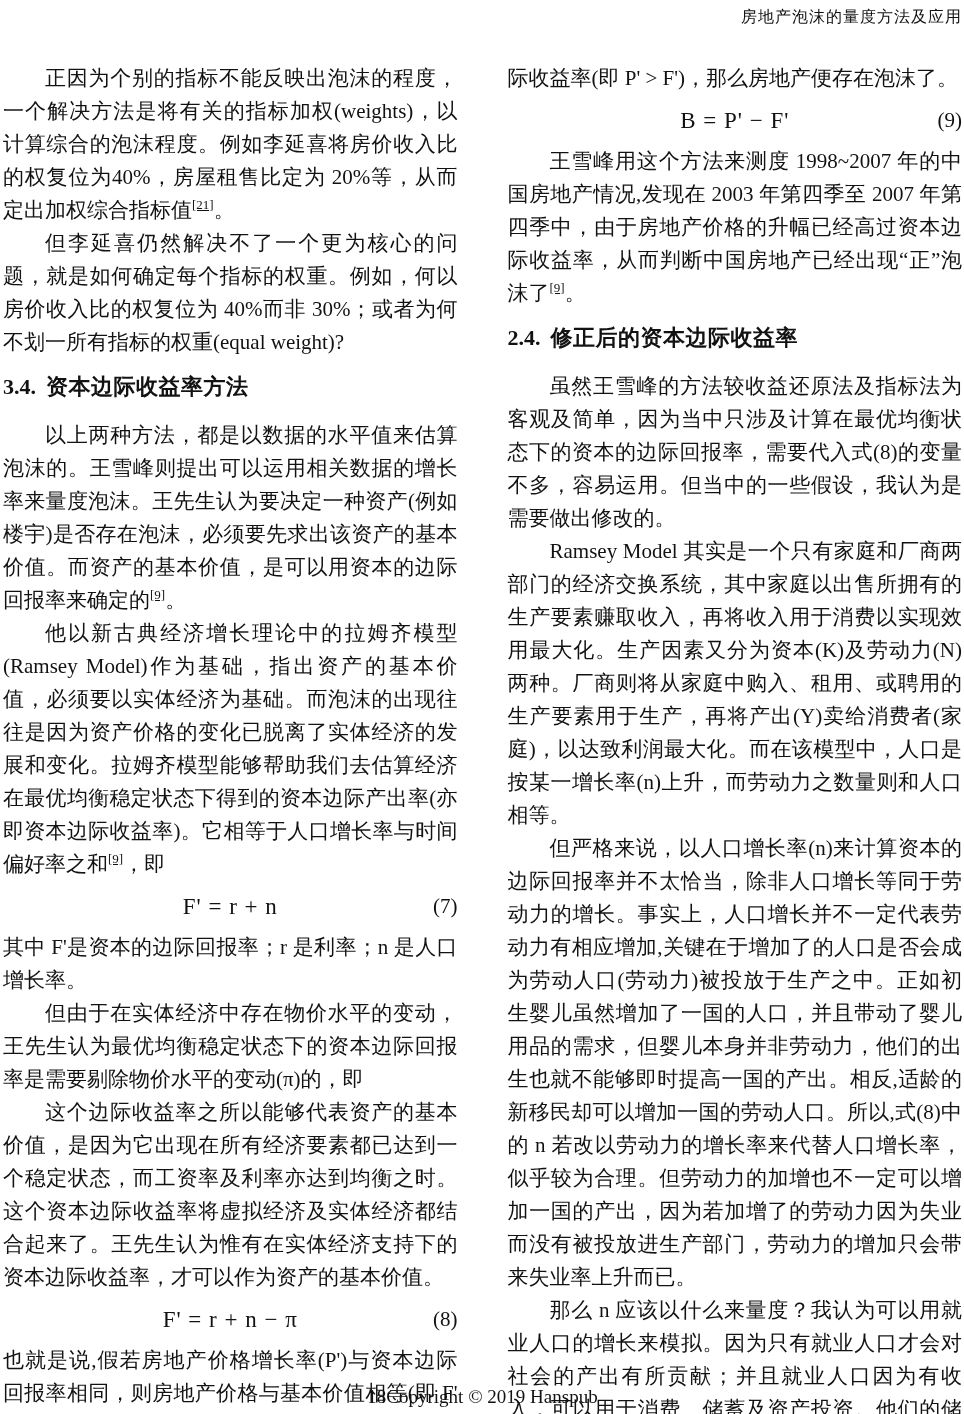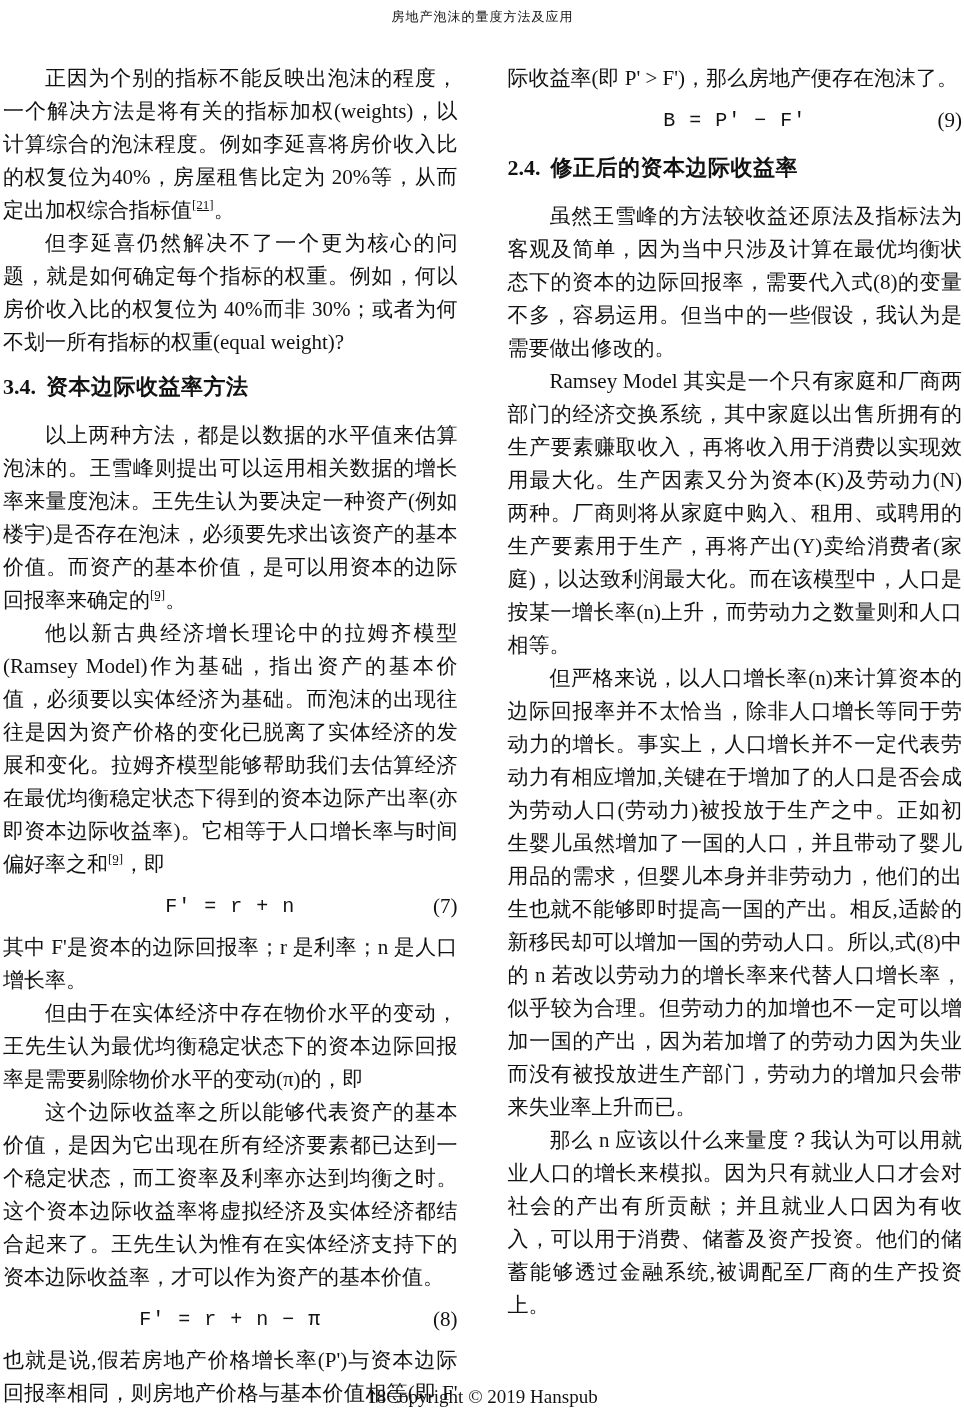--- a/index.html
+++ b/index.html
@@ -10,22 +10,22 @@
     font-family: "Liberation Serif", "DejaVu Serif", serif;
     color: #121212;
     overflow: hidden;
   }
   .page {
     position: absolute; inset: 0;
     padding: 6px 2px 0 3px;
     overflow: hidden;
   }
   .running-head {
-    text-align: center;
-    font-size: 13px;
+    text-align: right;
+    font-size: 16px;
     line-height: 22px;
     letter-spacing: 1px;
   }
   .columns {
     display: flex;
     gap: 50px;
     margin-top: 34px;
   }
   .col {
     width: 456px;
@@ -54,24 +54,23 @@
   }
   .formula-row {
     position: relative;
     margin: 5px 0;
     height: 40px;
     display: flex;
     align-items: center;
     justify-content: center;
   }
   .formula {
-    font-size: 20px;
+    font-size: 23px;
     letter-spacing: 1px;
     white-space: nowrap;
-    font-family: Liberation Mono, monospace;
   }
   .eq-num {
     position: absolute;
     right: 0;
     top: 50%;
     transform: translateY(-50%);
     font-size: 21px;
   }
   .footer {
     position: absolute;
@@ -112,20 +111,21 @@
       </div>
       <p class="para">也就是说,假若房地产价格增长率(P')与资本边际回报率相同，则房地产价格与基本价值相等(即 F' = P')便不存在泡沫。但假如房地产价格的增长率高于资本边</p>
     </div>
 
     <div class="col">
       <p class="para">际收益率(即 P' &gt; F')，那么房地产便存在泡沫了。</p>
       <div class="formula-row">
         <span class="formula">B = P' − F'</span>
         <span class="eq-num">(9)</span>
       </div>
+      <p class="para indent">王雪峰用这个方法来测度 1998~2007 年的中国房地产情况,发现在 2003 年第四季至 2007 年第四季中，由于房地产价格的升幅已经高过资本边际收益率，从而判断中国房地产已经出现“正”泡沫了<sup>[9]</sup>。</p>
       <h2 class="heading">
         <span class="sec-num">2.4.</span><span class="sec-title">修正后的资本边际收益率</span>
       </h2>
       <p class="para indent">虽然王雪峰的方法较收益还原法及指标法为客观及简单，因为当中只涉及计算在最优均衡状态下的资本的边际回报率，需要代入式(8)的变量不多，容易运用。但当中的一些假设，我认为是需要做出修改的。</p>
       <p class="para indent">Ramsey Model 其实是一个只有家庭和厂商两部门的经济交换系统，其中家庭以出售所拥有的生产要素赚取收入，再将收入用于消费以实现效用最大化。生产因素又分为资本(K)及劳动力(N)两种。厂商则将从家庭中购入、租用、或聘用的生产要素用于生产，再将产出(Y)卖给消费者(家庭)，以达致利润最大化。而在该模型中，人口是按某一增长率(n)上升，而劳动力之数量则和人口相等。</p>
       <p class="para indent">但严格来说，以人口增长率(n)来计算资本的边际回报率并不太恰当，除非人口增长等同于劳动力的增长。事实上，人口增长并不一定代表劳动力有相应增加,关键在于增加了的人口是否会成为劳动人口(劳动力)被投放于生产之中。正如初生婴儿虽然增加了一国的人口，并且带动了婴儿用品的需求，但婴儿本身并非劳动力，他们的出生也就不能够即时提高一国的产出。相反,适龄的新移民却可以增加一国的劳动人口。所以,式(8)中的 n 若改以劳动力的增长率来代替人口增长率，似乎较为合理。但劳动力的加增也不一定可以增加一国的产出，因为若加增了的劳动力因为失业而没有被投放进生产部门，劳动力的增加只会带来失业率上升而已。</p>
       <p class="para indent">那么 n 应该以什么来量度？我认为可以用就业人口的增长来模拟。因为只有就业人口才会对社会的产出有所贡献；并且就业人口因为有收入，可以用于消费、储蓄及资产投资。他们的储蓄能够透过金融系统,被调配至厂商的生产投资上。</p>
     </div>
 
   </div>

